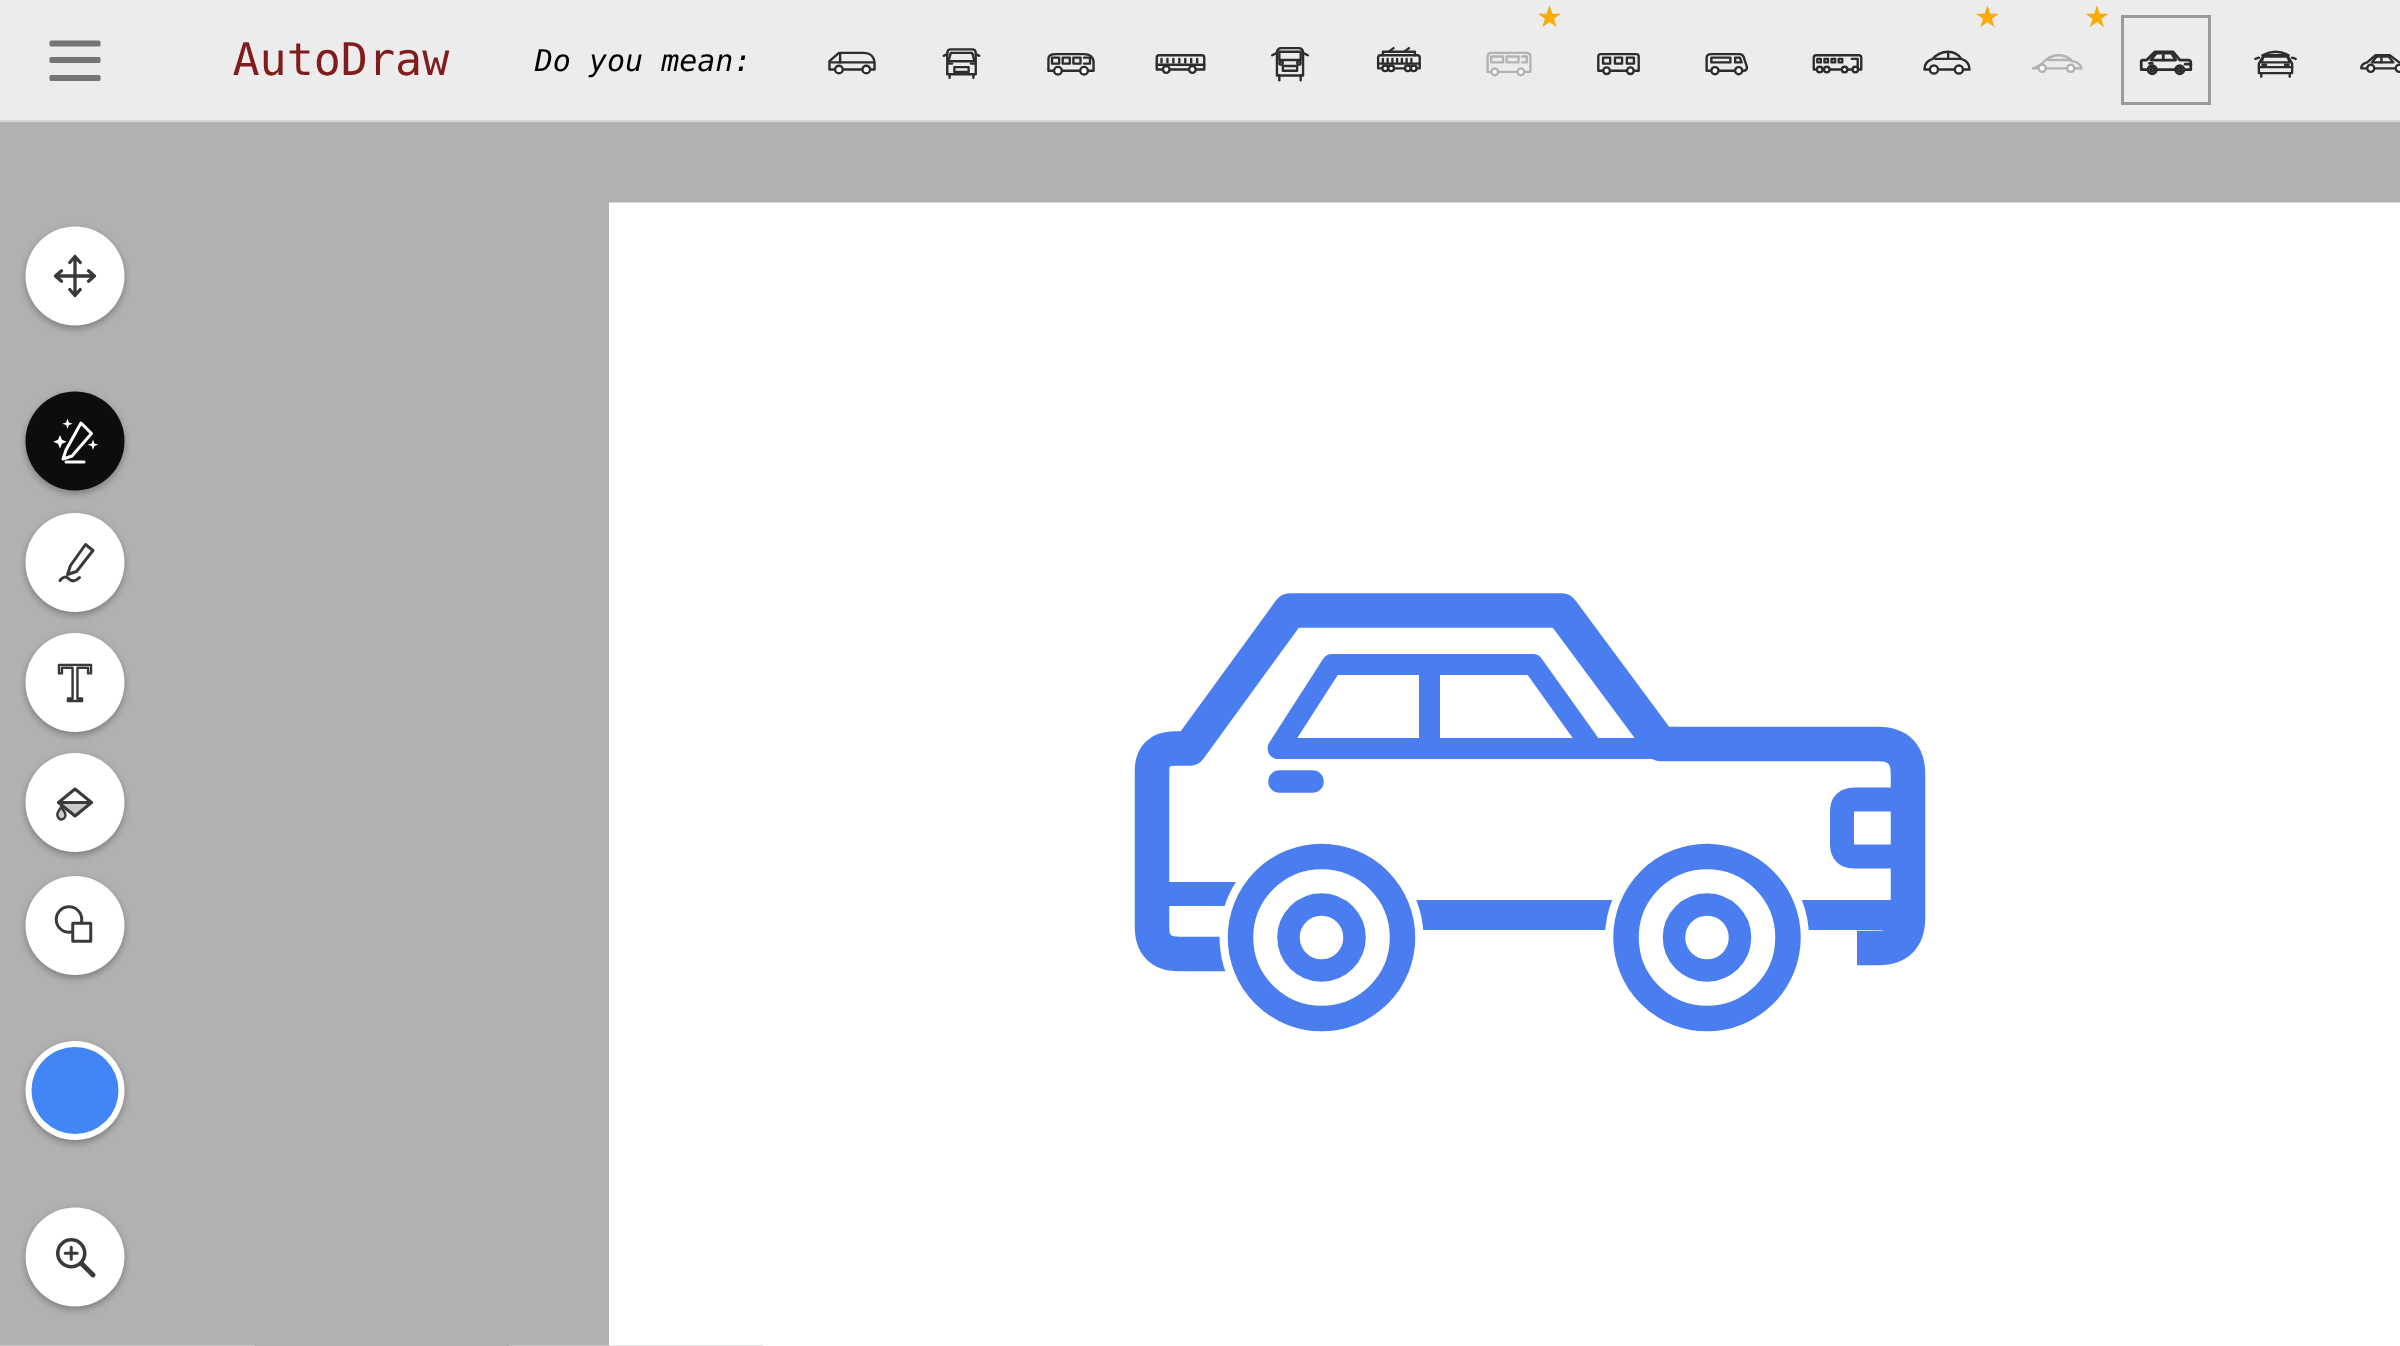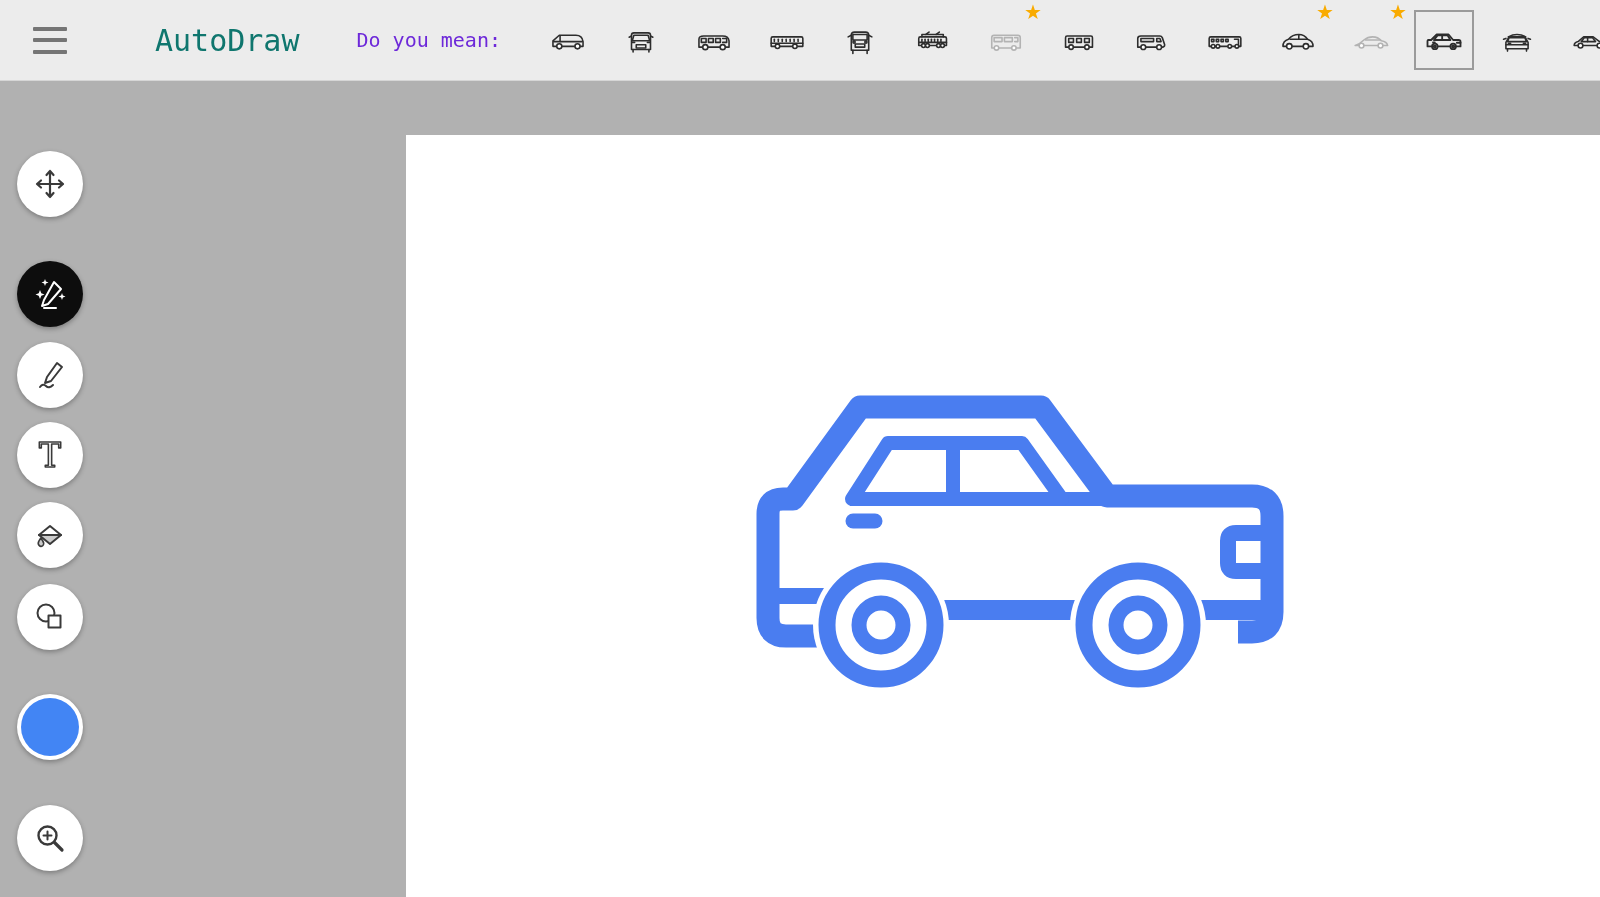--- a/index.html
+++ b/index.html
@@ -14,22 +14,22 @@
     position:absolute;top:0;left:0;right:0;height:80px;
     background:#ececec;border-bottom:1px solid #d6d6d6;
     display:flex;align-items:center;z-index:5;
   }
   .hamburger{
     margin-left:33px;width:34px;height:27px;flex:0 0 auto;
     display:flex;flex-direction:column;justify-content:space-between;
     background:none;border:none;padding:0;cursor:pointer;
   }
   .hamburger span{display:block;height:4px;background:#757575;border-radius:1px;}
-  .app-title{margin-left:88px;font-size:30px;color:#0f766e;white-space:nowrap;flex:0 0 auto;}
-  .prompt{margin-left:57px;font-size:20px;color:#6d28d9;white-space:nowrap;flex:0 0 auto;}
+  .app-title{margin-left:88px;font-size:30px;color:#7f1d1d;white-space:nowrap;flex:0 0 auto;}
+  .prompt{margin-left:57px;font-size:20px;color:#000000;white-space:nowrap;flex:0 0 auto;font-style:italic;}
   .suggestions{
     margin-left:42px;display:flex;align-items:center;gap:23px;
     height:100%;flex:1;min-width:0;overflow:hidden;
   }
   .sugg{
     position:relative;width:50px;height:60px;flex:0 0 auto;
     display:flex;align-items:center;justify-content:center;
     color:#2d2d2d;cursor:pointer;
   }
   .sugg.muted{color:#b3b3b3;}

